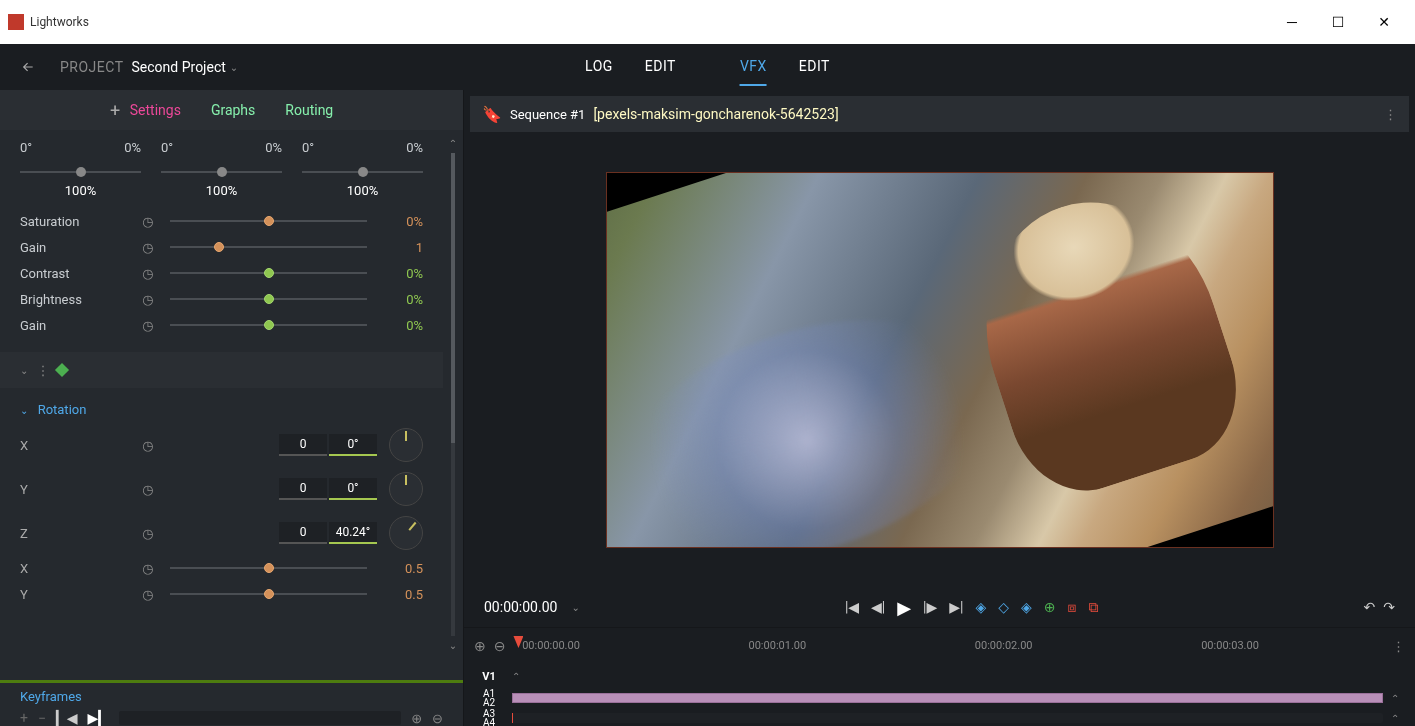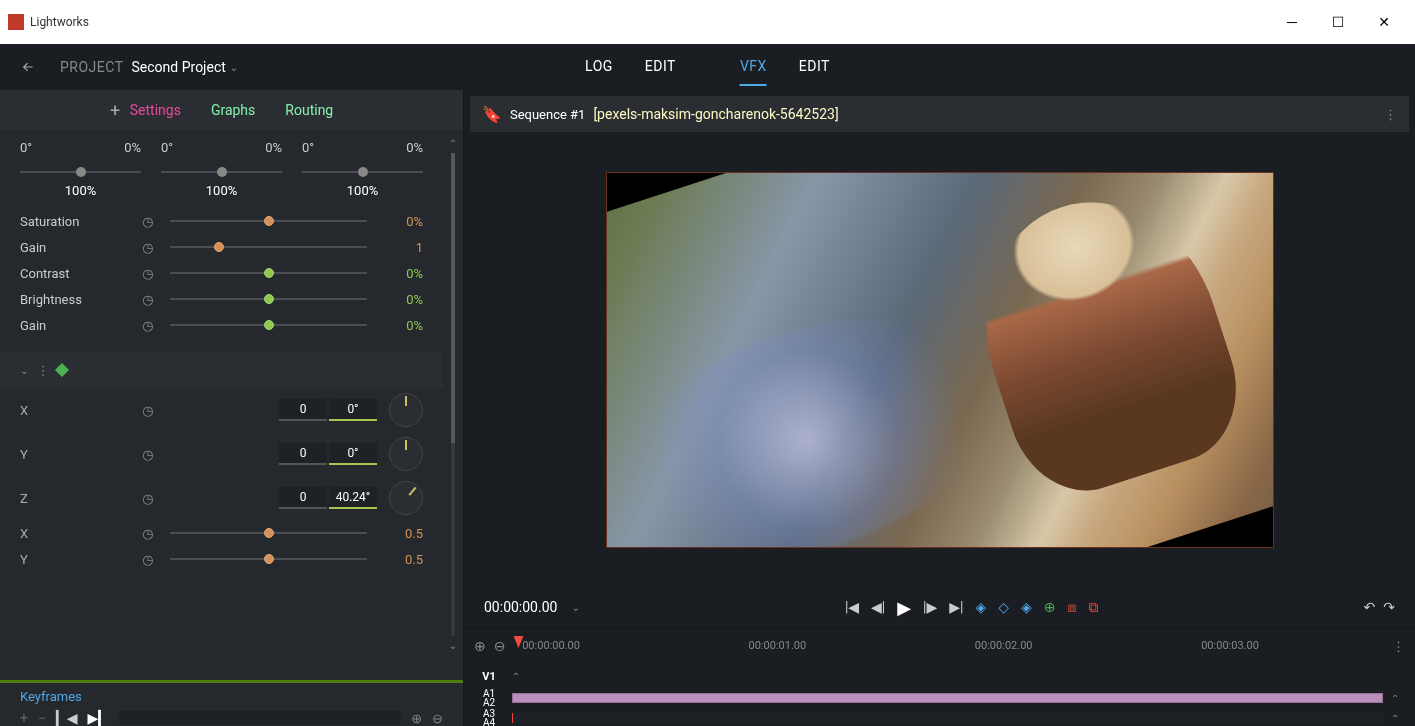--- a/index.html
+++ b/index.html
@@ -259,20 +259,24 @@
           </div>
         <span class="param-value green">0%</span>
       </div>
 
       <div class="section-header">
         <span class="section-chev">⌄</span>
         <span class="section-menu">⋮</span>
         <span class="section-dot"></span>
       </div>
 
+      <div class="sub-header">
+        <span class="sub-chev">⌄</span>
+        <span>Rotation</span>
+      </div>
 
       <div class="rot-row">
         <span class="rot-label">X</span>
         <span class="stopwatch">◷</span>
         <div style="flex:1"></div>
         <input class="rot-input" value="0" style="">
         <input class="rot-input deg" value="0°" style="">
         <div class="rot-dial">
             <div class="rot-dial-tick"></div>
           </div>

